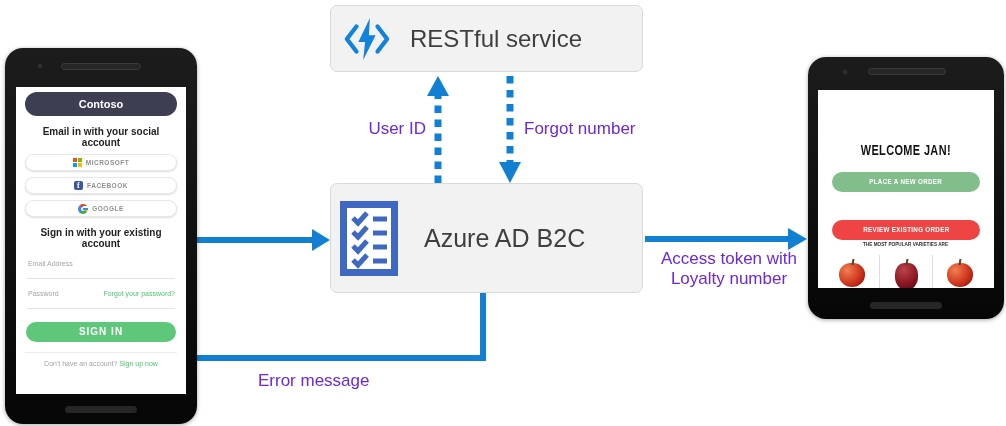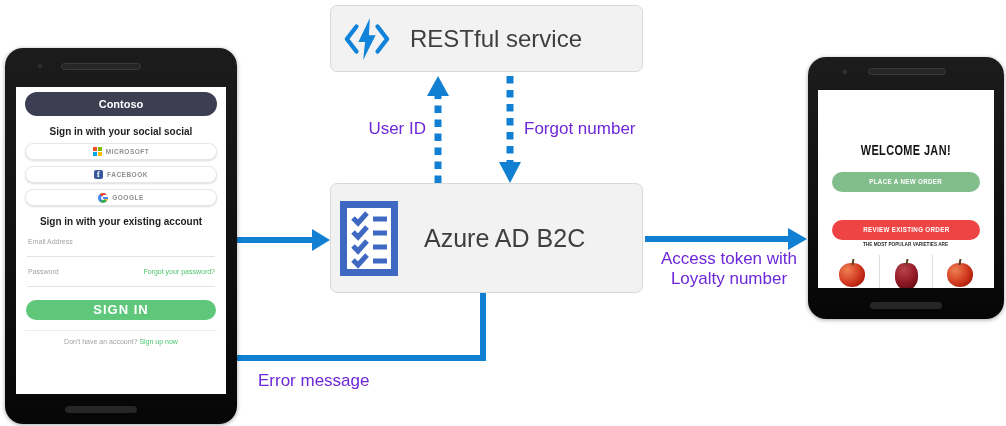--- a/index.html
+++ b/index.html
@@ -33,21 +33,21 @@
 
   
   .phone {
     position:absolute; background:linear-gradient(180deg,#1c1c1c,#060606);
     border-radius:18px; box-shadow:0 1px 4px rgba(0,0,0,.35);
   }
   .phone .screen { position:absolute; background:#ffffff; overflow:hidden; }
   .cam { position:absolute; width:6px; height:6px; border-radius:50%; background:#333; box-shadow:inset 0 0 2px #000; }
   .spk { position:absolute; height:7px; border-radius:4px; background:#262626; border:1px solid #3a3a3a; }
 
-  #phone-left { left:5px; top:48px; width:232px; height:376px; }
+  #phone-left { left:5px; top:48px; width:192px; height:376px; }
   #phone-left .screen { left:11px; right:11px; top:39px; bottom:30px; }
   #phone-left .cam { left:32px; top:15px; }
   #phone-left .spk.top { left:56px; top:15px; width:80px; }
   #phone-left .spk.bottom { left:60px; bottom:11px; width:72px; border:none; }
 
   #phone-right { left:808px; top:57px; width:196px; height:262px; }
   #phone-right .screen { left:10px; right:10px; top:33px; bottom:31px; }
   #phone-right .cam { left:34px; top:12px; }
   #phone-right .spk.top { left:60px; top:11px; width:78px; }
   #phone-right .spk.bottom { left:62px; bottom:10px; width:72px; border:none; }
@@ -74,21 +74,21 @@
   .fb-ic { width:9px; height:9px; background:#3b5998; border-radius:2px; color:#fff;
     font-size:8px; font-weight:bold; text-align:center; line-height:9px; font-family:"Liberation Serif",serif; }
   .g-ic { position:relative; width:10px; height:10px; border-radius:50%;
     background:conic-gradient(from -40deg,#ea4335 0 90deg,#fbbc05 90deg 170deg,#34a853 170deg 260deg,#4285f4 260deg 360deg); }
   .g-ic::before { content:""; position:absolute; left:3px; top:3px; width:4px; height:4px; border-radius:50%; background:#fff; }
   .g-ic::after { content:""; position:absolute; right:0; top:4px; width:5px; height:2px; background:#4285f4; box-shadow:0 -2px 0 #fff; }
   .field { margin:11px 4px 0; border-bottom:1px solid #e3e3e3; padding:0 0 11px 1px;
     font-size:7px; color:#a3a3a3; display:flex; justify-content:space-between; }
   .green-link { color:#4cc56d; }
   .signin-btn { margin:13px 3px 0; height:20px; border-radius:10px; background:#5ec779;
-    color:#fff; font-size:13px; font-weight:bold; letter-spacing:1px; text-align:center; line-height:20px; }
+    color:#fff; font-size:10px; font-weight:bold; letter-spacing:1px; text-align:center; line-height:20px; }
   .lp-divider { margin:10px 2px 0; border-top:1px solid #ececec; }
   .lp-footer { margin-top:7px; text-align:center; font-size:7px; color:#a3a3a3; }
 
   
   .cond { display:inline-block; transform:scaleX(.78); transform-origin:center; white-space:nowrap; }
   .welcome { margin-top:52px; text-align:center; font-size:14px; font-weight:800; color:#141414; letter-spacing:.5px; }
   .obtn { margin:0 14px; height:20px; border-radius:10px; color:#fff; font-size:8px; font-weight:bold;
     text-align:center; line-height:20px; letter-spacing:.4px; }
   .obtn.light { margin-top:14px; background:#82bd8c; }
   .obtn.dark  { margin-top:28px; background:#ef4444;text-align:center; }
@@ -163,21 +163,21 @@
   <div class="flow-label" id="lbl-access">Access token with Loyalty number</div>
   <div class="flow-label" id="lbl-error">Error message</div>
 
   <div class="phone" id="phone-left">
     <span class="cam"></span>
     <span class="spk top"></span>
     <span class="spk bottom"></span>
     <div class="screen">
       <div class="ls">
         <div class="contoso-pill">Contoso</div>
-        <div class="social-head">Sign in with your social social</div>
+        <div class="social-head">Email in with your social account</div>
 
         <div class="sbtn">
           <span class="ms-ic">
               <i></i>
               <i></i>
               <i></i>
               <i></i>
             </span>
           <span>MICROSOFT</span>
         </div>

